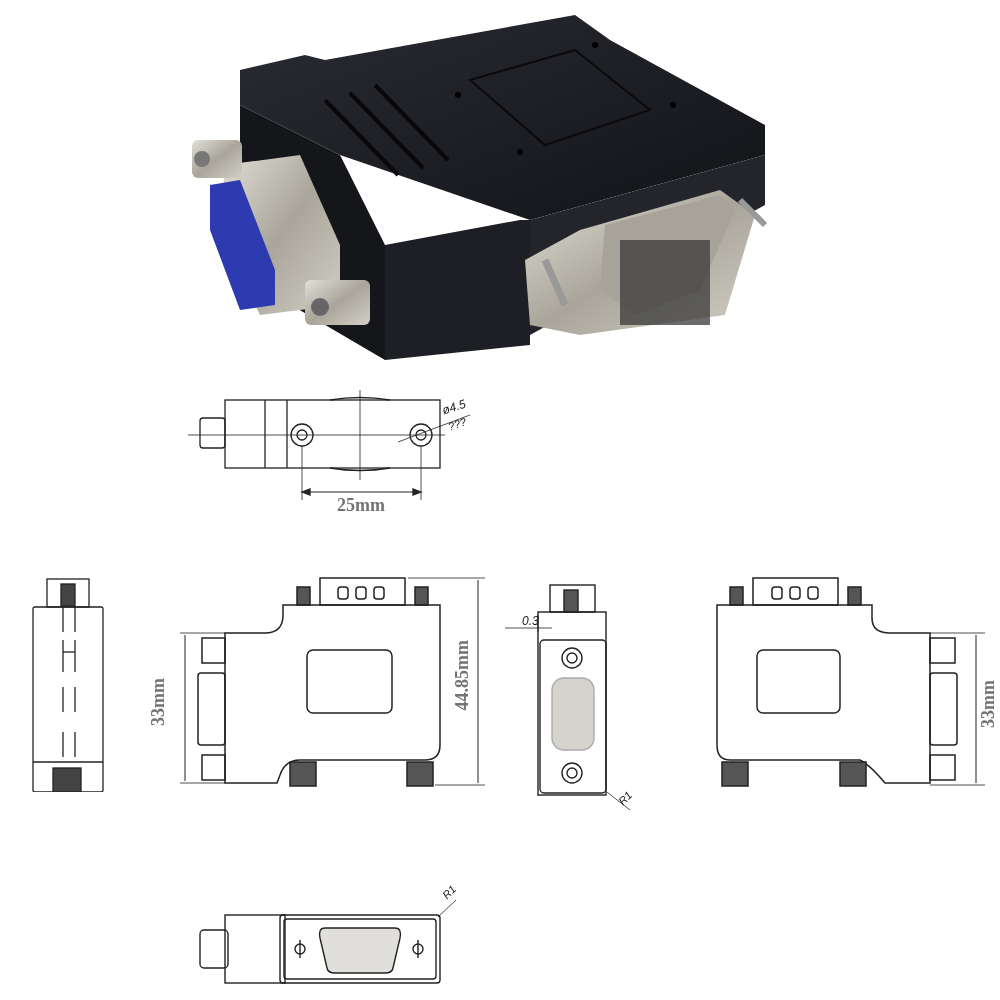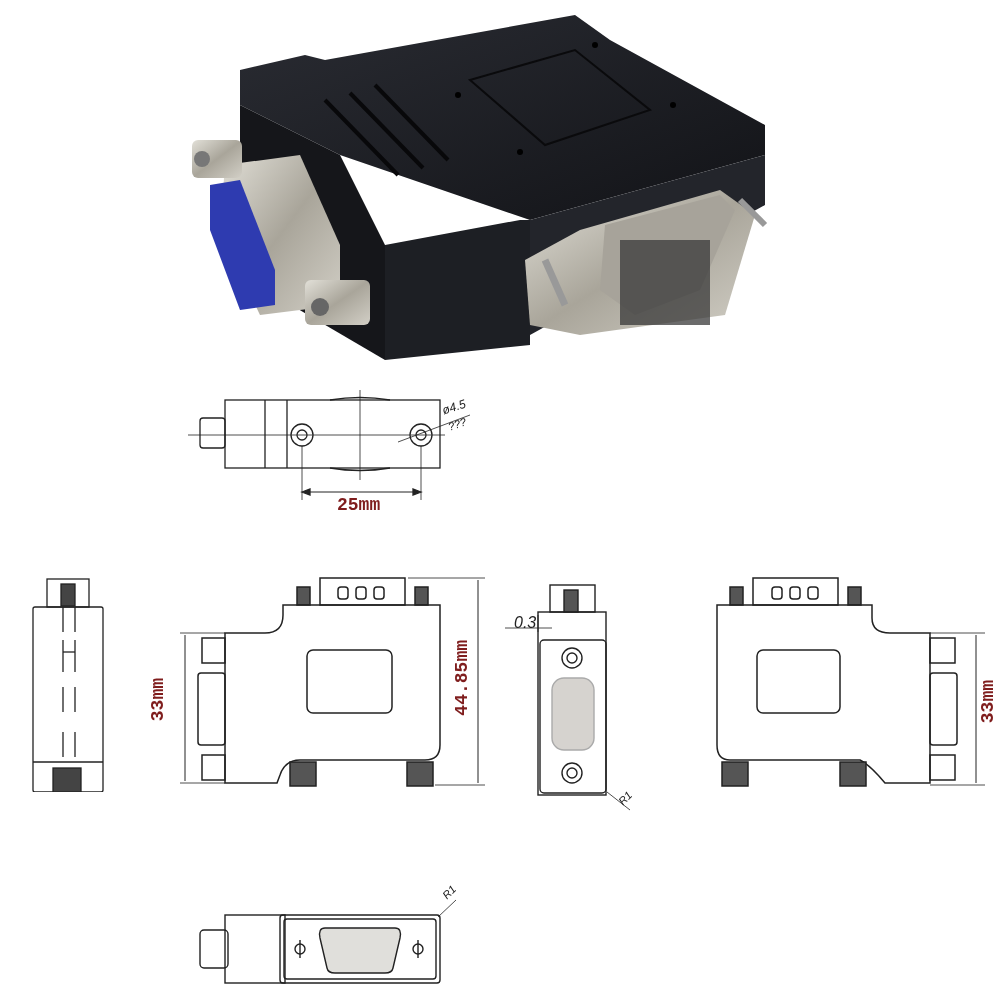--- a/index.html
+++ b/index.html
@@ -1,19 +1,19 @@
 <!DOCTYPE html>
 <html><head>
 <meta charset="utf-8">
 <style>
   html, body { margin:0; padding:0; background:#ffffff; }
   body { width:1000px; height:1000px; position:relative; overflow:hidden; font-family:"Liberation Serif", serif; }
   .abs { position:absolute; }
   svg { position:absolute; left:0; top:0; }
-  .dim-label { position:absolute; font-family:Liberation Mono, monospace; font-weight:bold; color:#7f1d1d; }
+  .dim-label { position:absolute; font-family:Liberation Serif, serif; font-weight:bold; color:#737373; }
   .small-label { position:absolute; font-family:"Liberation Sans", sans-serif; font-style:italic; color:#222; }
   .vert { writing-mode:vertical-rl; transform:rotate(180deg); }
 </style>
 </head>
 <body>
 
 <div class="abs" style="left:180px;top:15px;width:600px;height:365px;">
 <svg width="600" height="365" viewBox="0 0 600 365">
   <defs>
     <linearGradient id="bodyG" x1="0" y1="0" x2="1" y2="1">
@@ -139,21 +139,21 @@
   <rect x="50" y="70" width="66" height="153" rx="4"></rect>
   <circle cx="82" cy="88" r="10"></circle>
       <circle cx="82" cy="88" r="5"></circle>
   <circle cx="82" cy="203" r="10"></circle>
       <circle cx="82" cy="203" r="5"></circle>
   <rect x="62" y="108" width="42" height="72" rx="12" fill="#d6d3cf" stroke="#aaa"></rect>
   <line x1="15" y1="58" x2="62" y2="58" stroke-width="0.8"></line>
   <line x1="48" y1="45" x2="48" y2="62" stroke-width="0.8"></line>
   <line x1="117" y1="222" x2="140" y2="240" stroke-width="0.8"></line>
 </svg>
-<span class="small-label" style="left:24px;top:44px;font-size:16px;">0.3</span>
+<span class="small-label" style="left:32px;top:44px;font-size:12px;">0.3</span>
 <span class="small-label" style="left:128px;top:222px;font-size:11px;transform:rotate(-45deg);">R1</span>
 </div>
 
 <div class="abs" style="left:700px;top:570px;width:300px;height:230px;">
 <svg width="300" height="230" viewBox="0 0 300 230" stroke="#222" fill="none" stroke-width="1.5">
   <rect x="53" y="8" width="85" height="27"></rect>
   <rect x="72" y="17" width="10" height="12" rx="3"></rect>
       <rect x="90" y="17" width="10" height="12" rx="3"></rect>
       <rect x="108" y="17" width="10" height="12" rx="3"></rect>
   <rect x="30" y="17" width="13" height="18" fill="#555"></rect>

